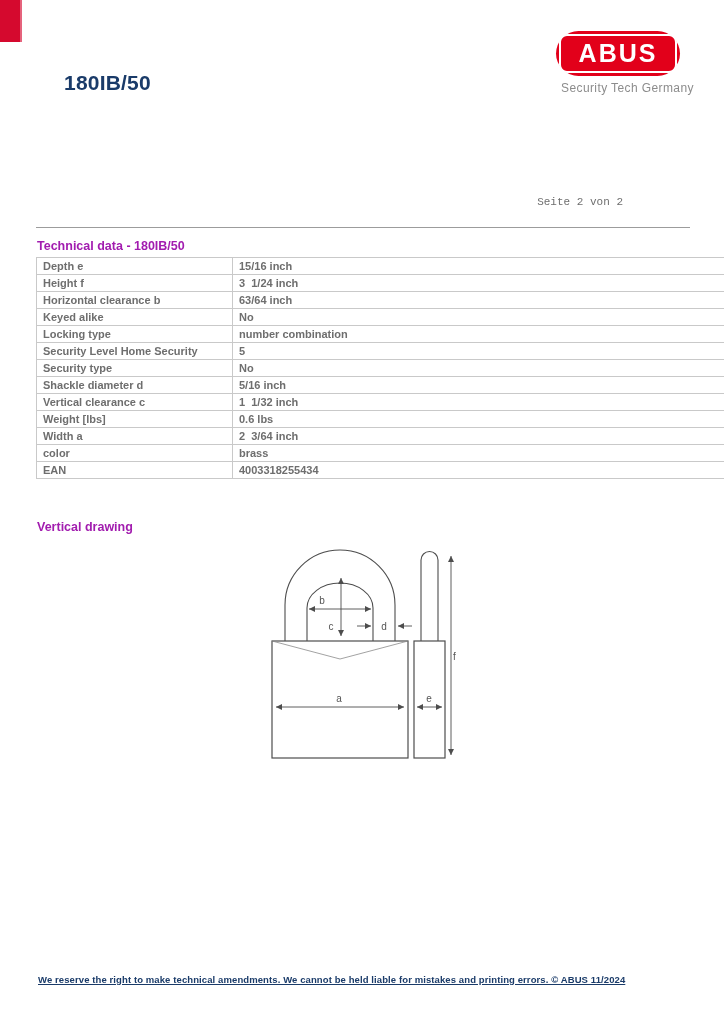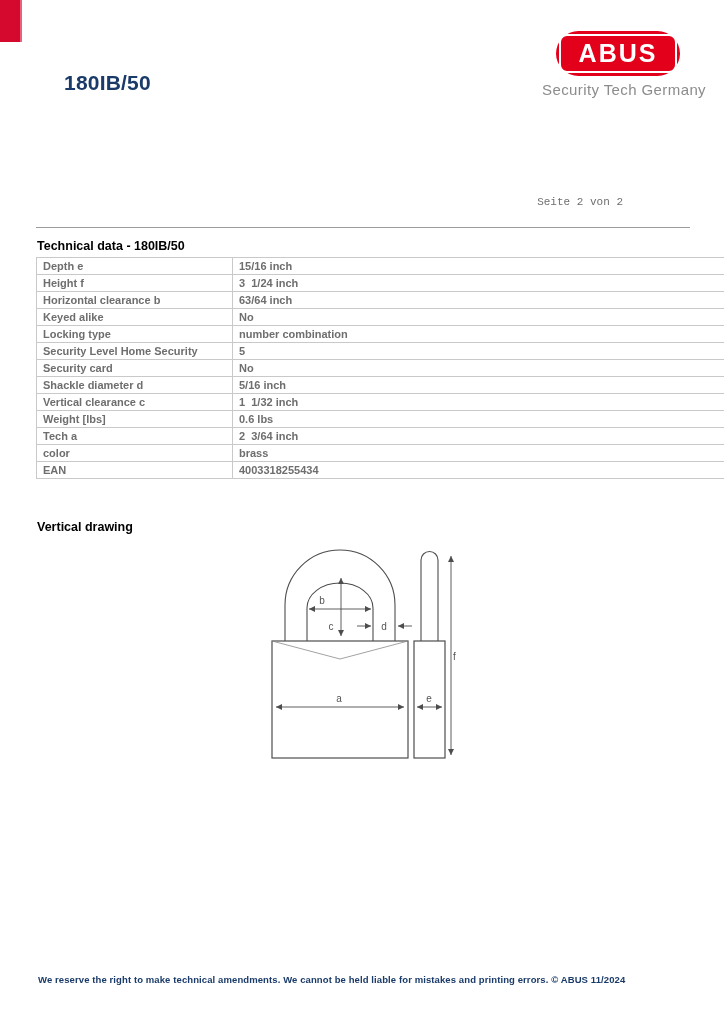--- a/index.html
+++ b/index.html
@@ -9,41 +9,41 @@
     background:#ffffff;
     font-family:"Liberation Sans", sans-serif;
     overflow:hidden;
   }
   
   .red-tab{position:absolute;left:0;top:68;width:20px;height:42px;background:#d5092e;border-right:2px solid #e5637c;}
   .product-title{position:absolute;left:64px;top:71px;font-size:21px;font-weight:700;color:#1a3b69;letter-spacing:0.2px;text-align:right;}
   .logo{position:absolute;left:556px;top:31px;width:124px;height:45px;background:#e2001a;border-radius:23px;}
   .logo-ring{position:absolute;inset:3px;border:2px solid #ffffff;border-radius:8px;display:flex;align-items:center;justify-content:center;}
   .logo-word{color:#ffffff;font-weight:700;font-size:25px;letter-spacing:2px;line-height:1;transform:scaleY(1.05);}
-  .logo-tagline{position:absolute;left:542px;top:81px;font-size:15px;color:#8c8c8c;letter-spacing:0.4px;}
+  .logo-tagline{position:absolute;left:561px;top:81px;font-size:12px;color:#8c8c8c;letter-spacing:0.4px;}
   .page-indicator{position:absolute;left:440px;top:196px;width:183px;text-align:right;font-size:11px;color:#6e6e6e;font-family:Liberation Mono, monospace;}
   .header-rule{position:absolute;left:36px;top:227px;width:654px;height:1px;background:#9c9c9c;}
   
-  .section-heading{position:absolute;font-size:12.5px;font-weight:700;color:#000000;}
+  .section-heading{position:absolute;font-size:12.5px;font-weight:700;color:#a21caf;}
   .h-data{left:37px;top:239px;}
   .h-drawing{left:37px;top:520px;}
   table.tech{position:absolute;left:36px;top:257px;width:704px;border-collapse:collapse;table-layout:fixed;font-weight:bold;}
   table.tech td{
     border:1px solid #c9c9c9;
     font-size:11px;color:#6e6e6e;
     height:16px;line-height:16px;
     padding:0 4px 0 6px;
     white-space:pre;overflow:hidden;
   }
   table.tech td.lbl{width:185px;}
   
   .drawing{position:absolute;left:258px;top:540px;width:212px;height:228px;}
   .drawing text{font-family:"Liberation Sans", sans-serif;font-size:10px;fill:#555555;}
   
-  .footer-text{position:absolute;left:38px;top:974px;font-size:9.5px;font-weight:700;color:#1a3b69;letter-spacing:0.1px;}
+  .footer-text{position:absolute;left:38px;top:974px;font-size:9.5px;font-weight:700;color:#1a3b69;letter-spacing:0.1px;text-decoration:underline;}
 </style>
 </head>
 <body>
 
 <div class="page">
 
   <div class="red-tab"></div>
   <div class="product-title">180IB/50</div>
 
   <div class="logo">
@@ -78,37 +78,37 @@
         </tr>
       <tr>
           <td class="lbl">Locking type</td>
           <td class="val">number combination</td>
         </tr>
       <tr>
           <td class="lbl">Security Level Home Security</td>
           <td class="val">5</td>
         </tr>
       <tr>
-          <td class="lbl">Security card</td>
+          <td class="lbl">Security type</td>
           <td class="val">No</td>
         </tr>
       <tr>
           <td class="lbl">Shackle diameter d</td>
           <td class="val">5/16 inch</td>
         </tr>
       <tr>
           <td class="lbl">Vertical clearance c</td>
           <td class="val">1  1/32 inch</td>
         </tr>
       <tr>
           <td class="lbl">Weight [lbs]</td>
           <td class="val">0.6 lbs</td>
         </tr>
       <tr>
-          <td class="lbl">Tech a</td>
+          <td class="lbl">Width a</td>
           <td class="val">2  3/64 inch</td>
         </tr>
       <tr>
           <td class="lbl">color</td>
           <td class="val">brass</td>
         </tr>
       <tr>
           <td class="lbl">EAN</td>
           <td class="val">4003318255434</td>
         </tr>

